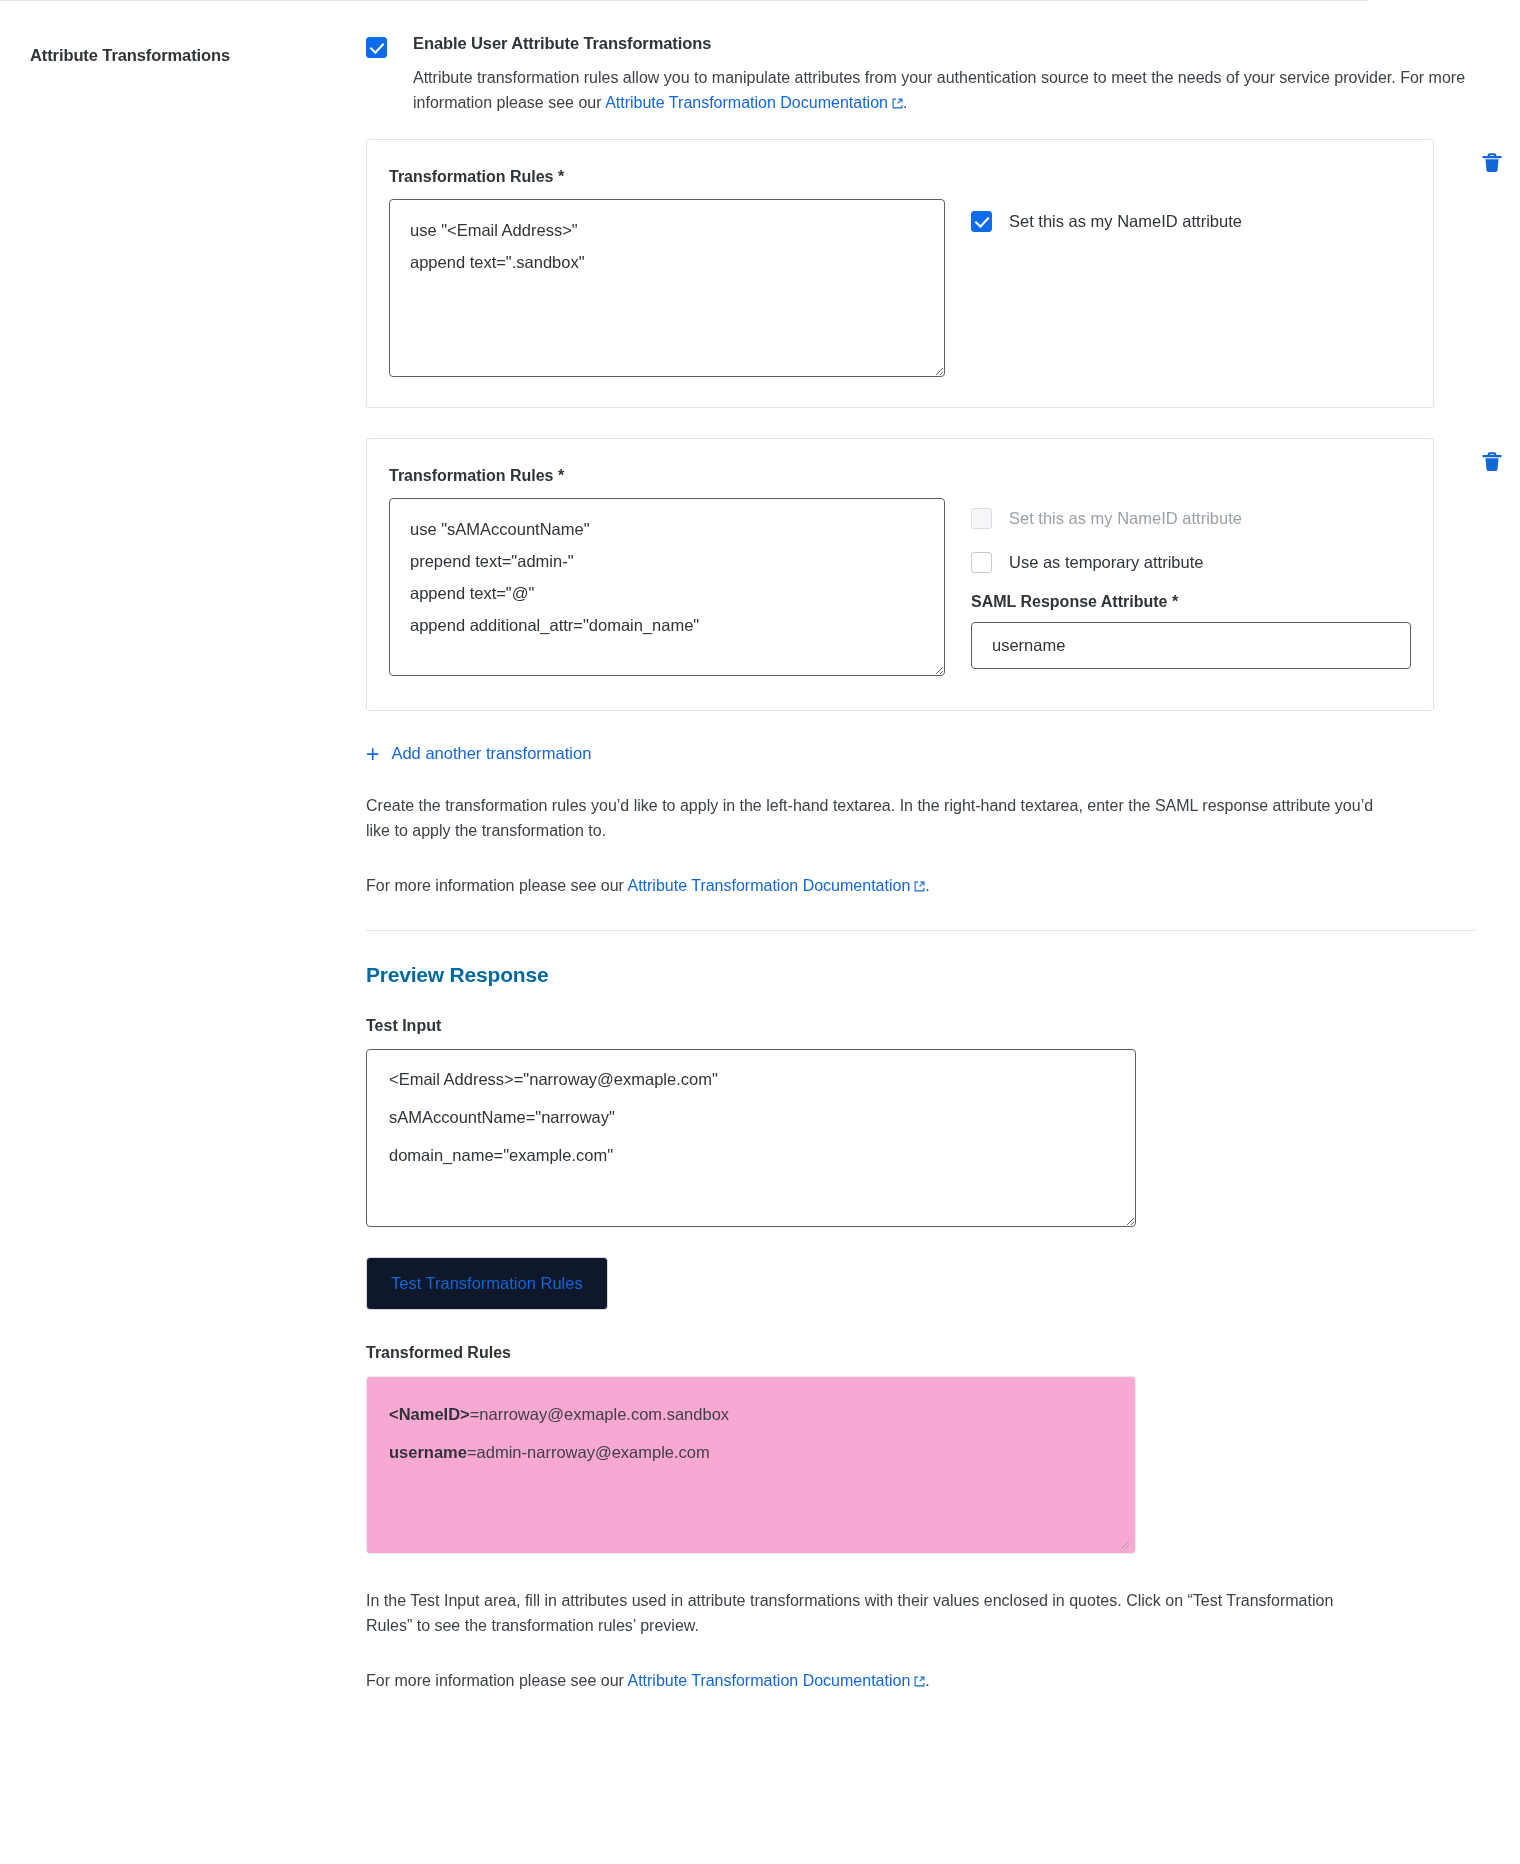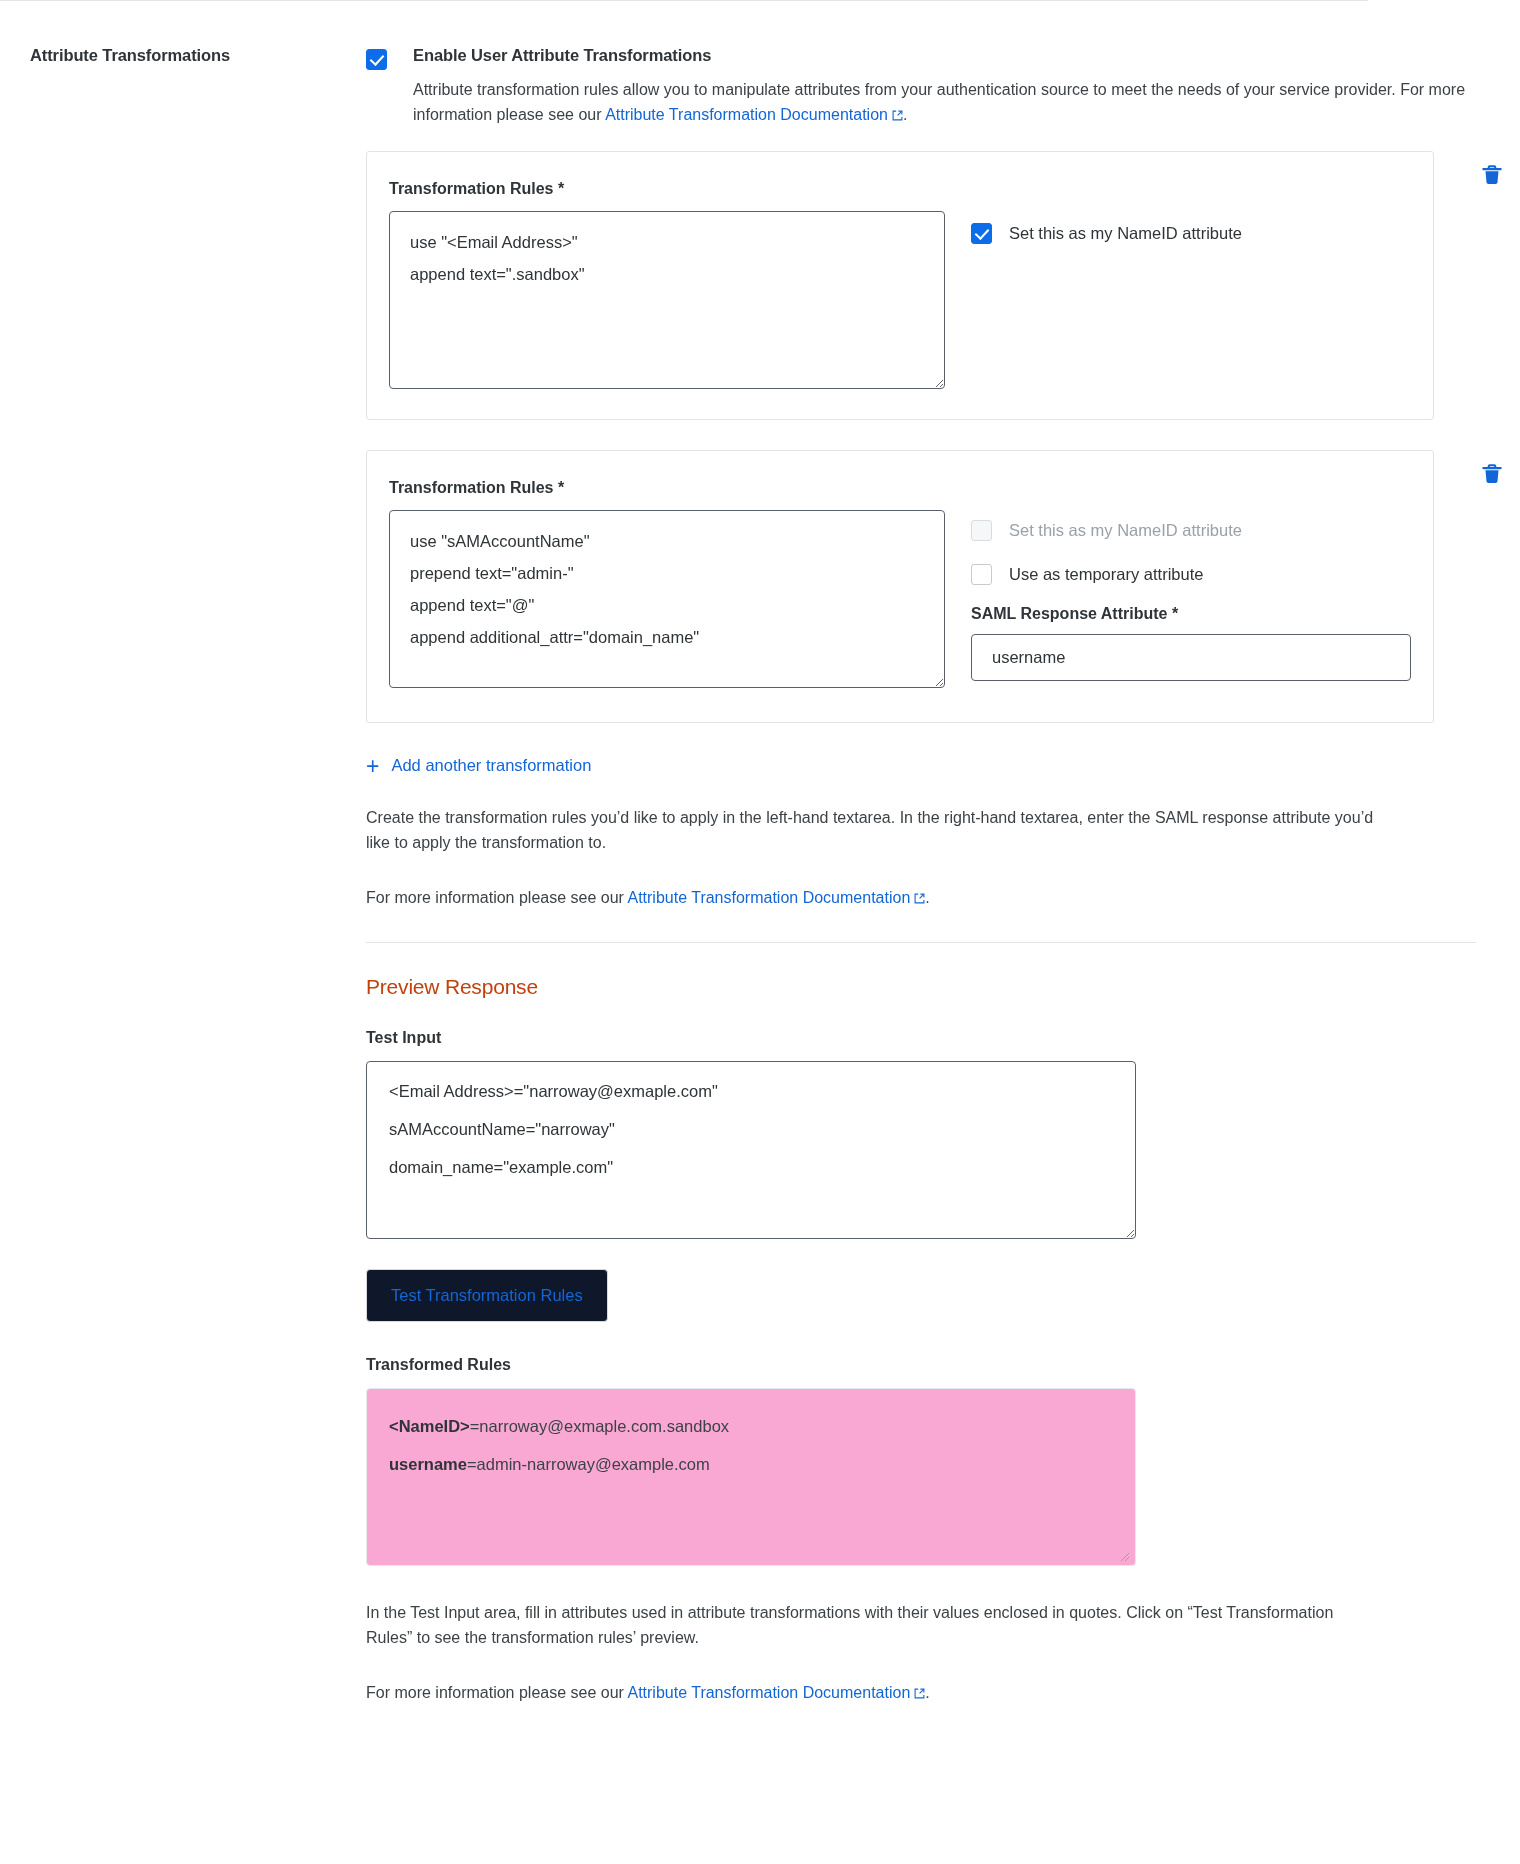--- a/index.html
+++ b/index.html
@@ -11,21 +11,21 @@
   }
   body {
     width: 1520px;
     min-height: 1864px;
     position: relative;
     -webkit-font-smoothing: antialiased;
   }
   .page {
     position: relative;
     width: 1368px;
-    padding-top: 46px;
+    padding-top: 34px;
     box-sizing: border-box;
   }
   .top-rule {
     position: absolute;
     top: 0;
     left: 0;
     right: 0;
     height: 1px;
     background: #e3e6e8;
   }
@@ -219,22 +219,22 @@
   }
 
   .divider {
     border: 0;
     border-top: 1px solid #e3e6e8;
     margin: 32px 0 0 0;
   }
 
   .preview-title {
     font-size: 21px;
-    font-weight: normal;
-    color: #c2410c;
+    font-weight: bold;
+    color: #0369a1;
     margin-top: 32px;
     letter-spacing: -0.2px;
   }
   .sub-label {
     font-size: 16px;
     font-weight: bold;
     color: #2f3438;
     margin-top: 30px;
     margin-bottom: 14px;
   }

